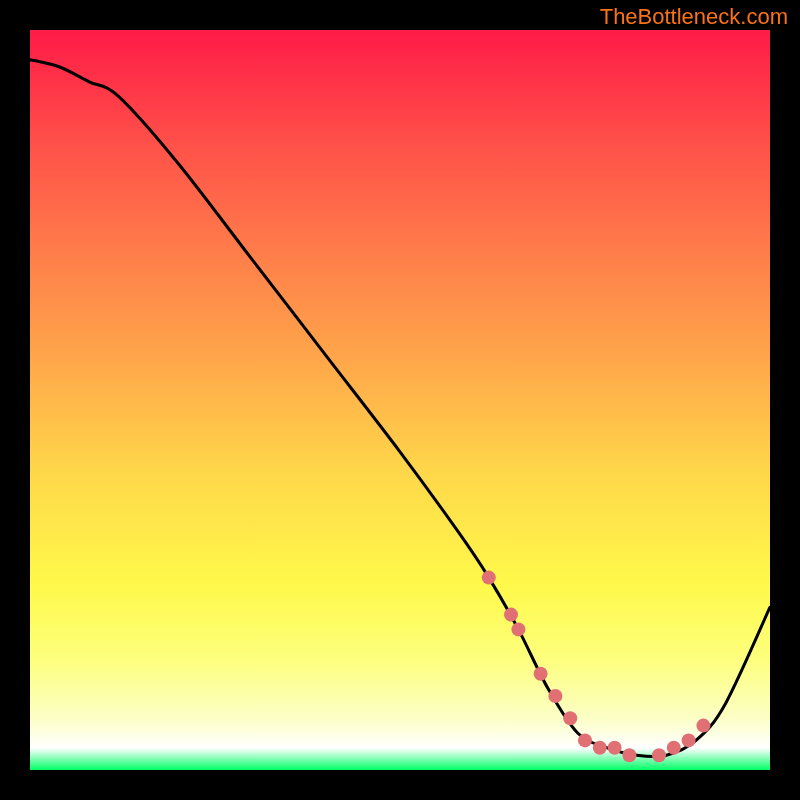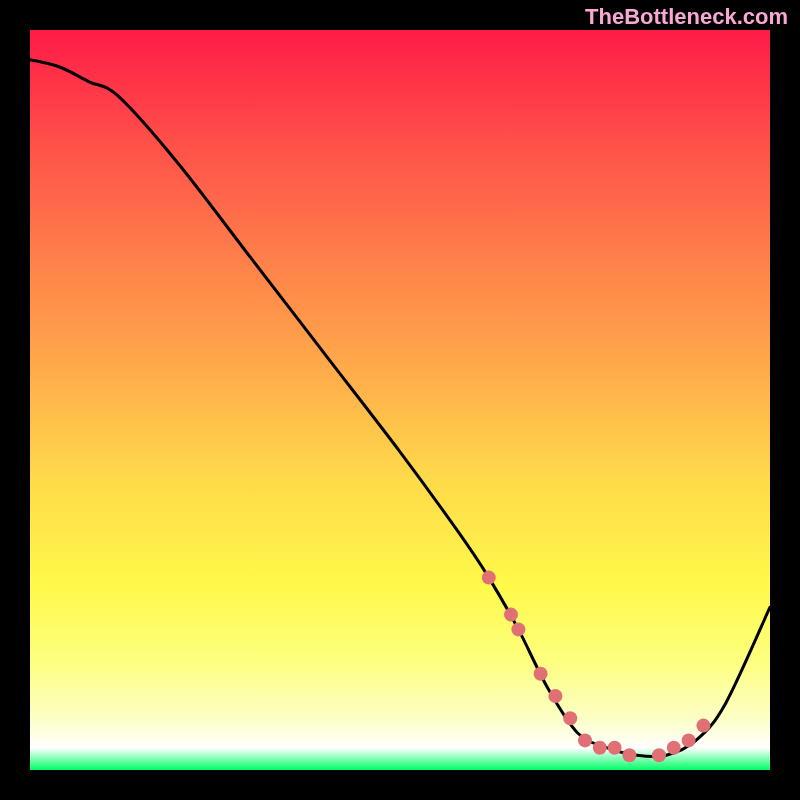--- a/index.html
+++ b/index.html
@@ -8,23 +8,23 @@
     width: 800px;
     height: 800px;
     background: #000;
     position: relative;
     font-family: Arial, Helvetica, sans-serif;
   }
   .watermark {
     position: absolute;
     top: 4px;
     right: 12px;
-    color: #f9a8d4;
+    color: #f97316;
     font-size: 22px;
-    font-weight: bold;
+    font-weight: normal;
     z-index: 10;
   }
   .plot-area {
     position: absolute;
     left: 30px;
     top: 30px;
     width: 740px;
     height: 740px;
     background: linear-gradient(to bottom,
       #ff1b47 0%,

